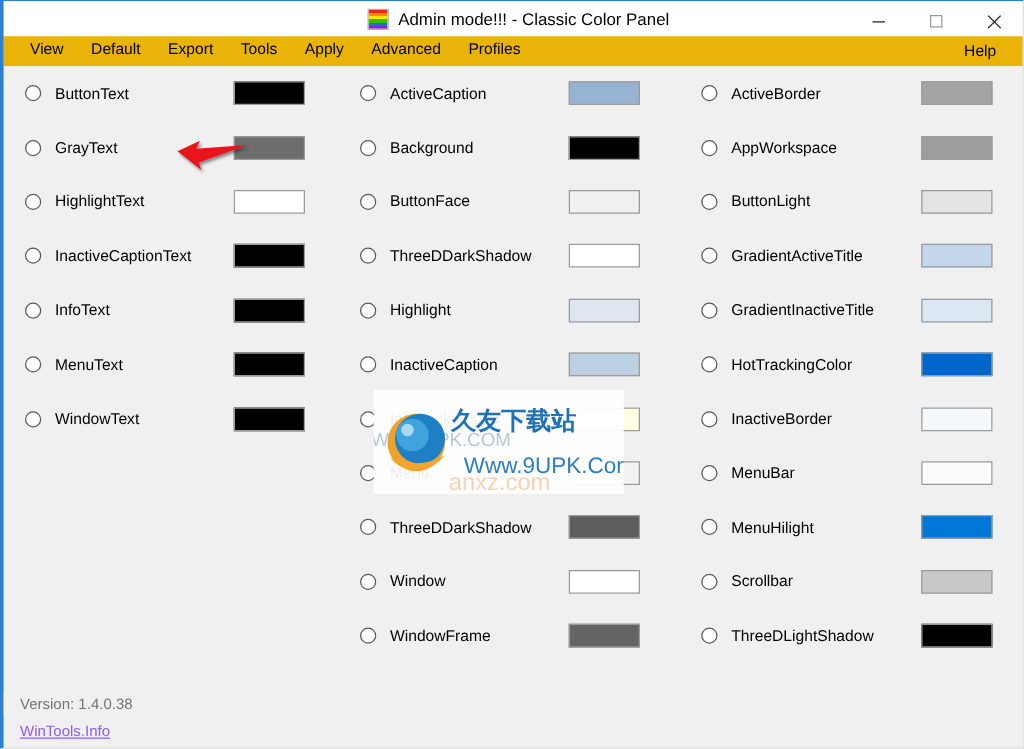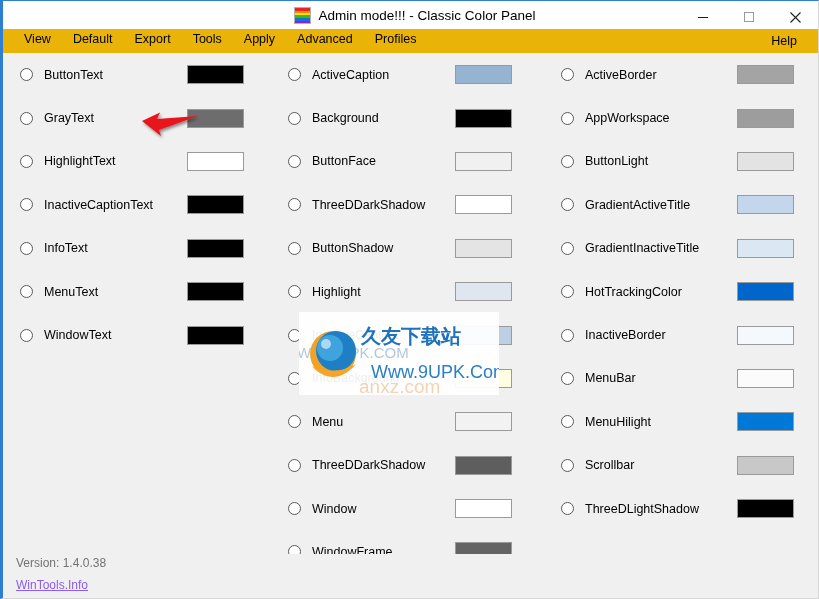--- a/index.html
+++ b/index.html
@@ -302,25 +302,20 @@
         </div>
         <div class="row">
           <span class="radio"></span>
           <span class="row-label">ButtonFace</span>
           <span class="swatch" style="background: rgb(240, 240, 240);"></span>
         </div>
         <div class="row">
           <span class="radio"></span>
           <span class="row-label">ThreeDDarkShadow</span>
           <span class="swatch" style="background: rgb(255, 255, 255);"></span>
-        </div>
-        <div class="row">
-          <span class="radio"></span>
-          <span class="row-label">ButtonShadow</span>
-          <span class="swatch" style="background: rgb(228, 228, 228);"></span>
         </div>
         <div class="row">
           <span class="radio"></span>
           <span class="row-label">Highlight</span>
           <span class="swatch" style="background: rgb(223, 230, 239);"></span>
         </div>
         <div class="row">
           <span class="radio"></span>
           <span class="row-label">InactiveCaption</span>
           <span class="swatch" style="background: rgb(189, 207, 227);"></span>

